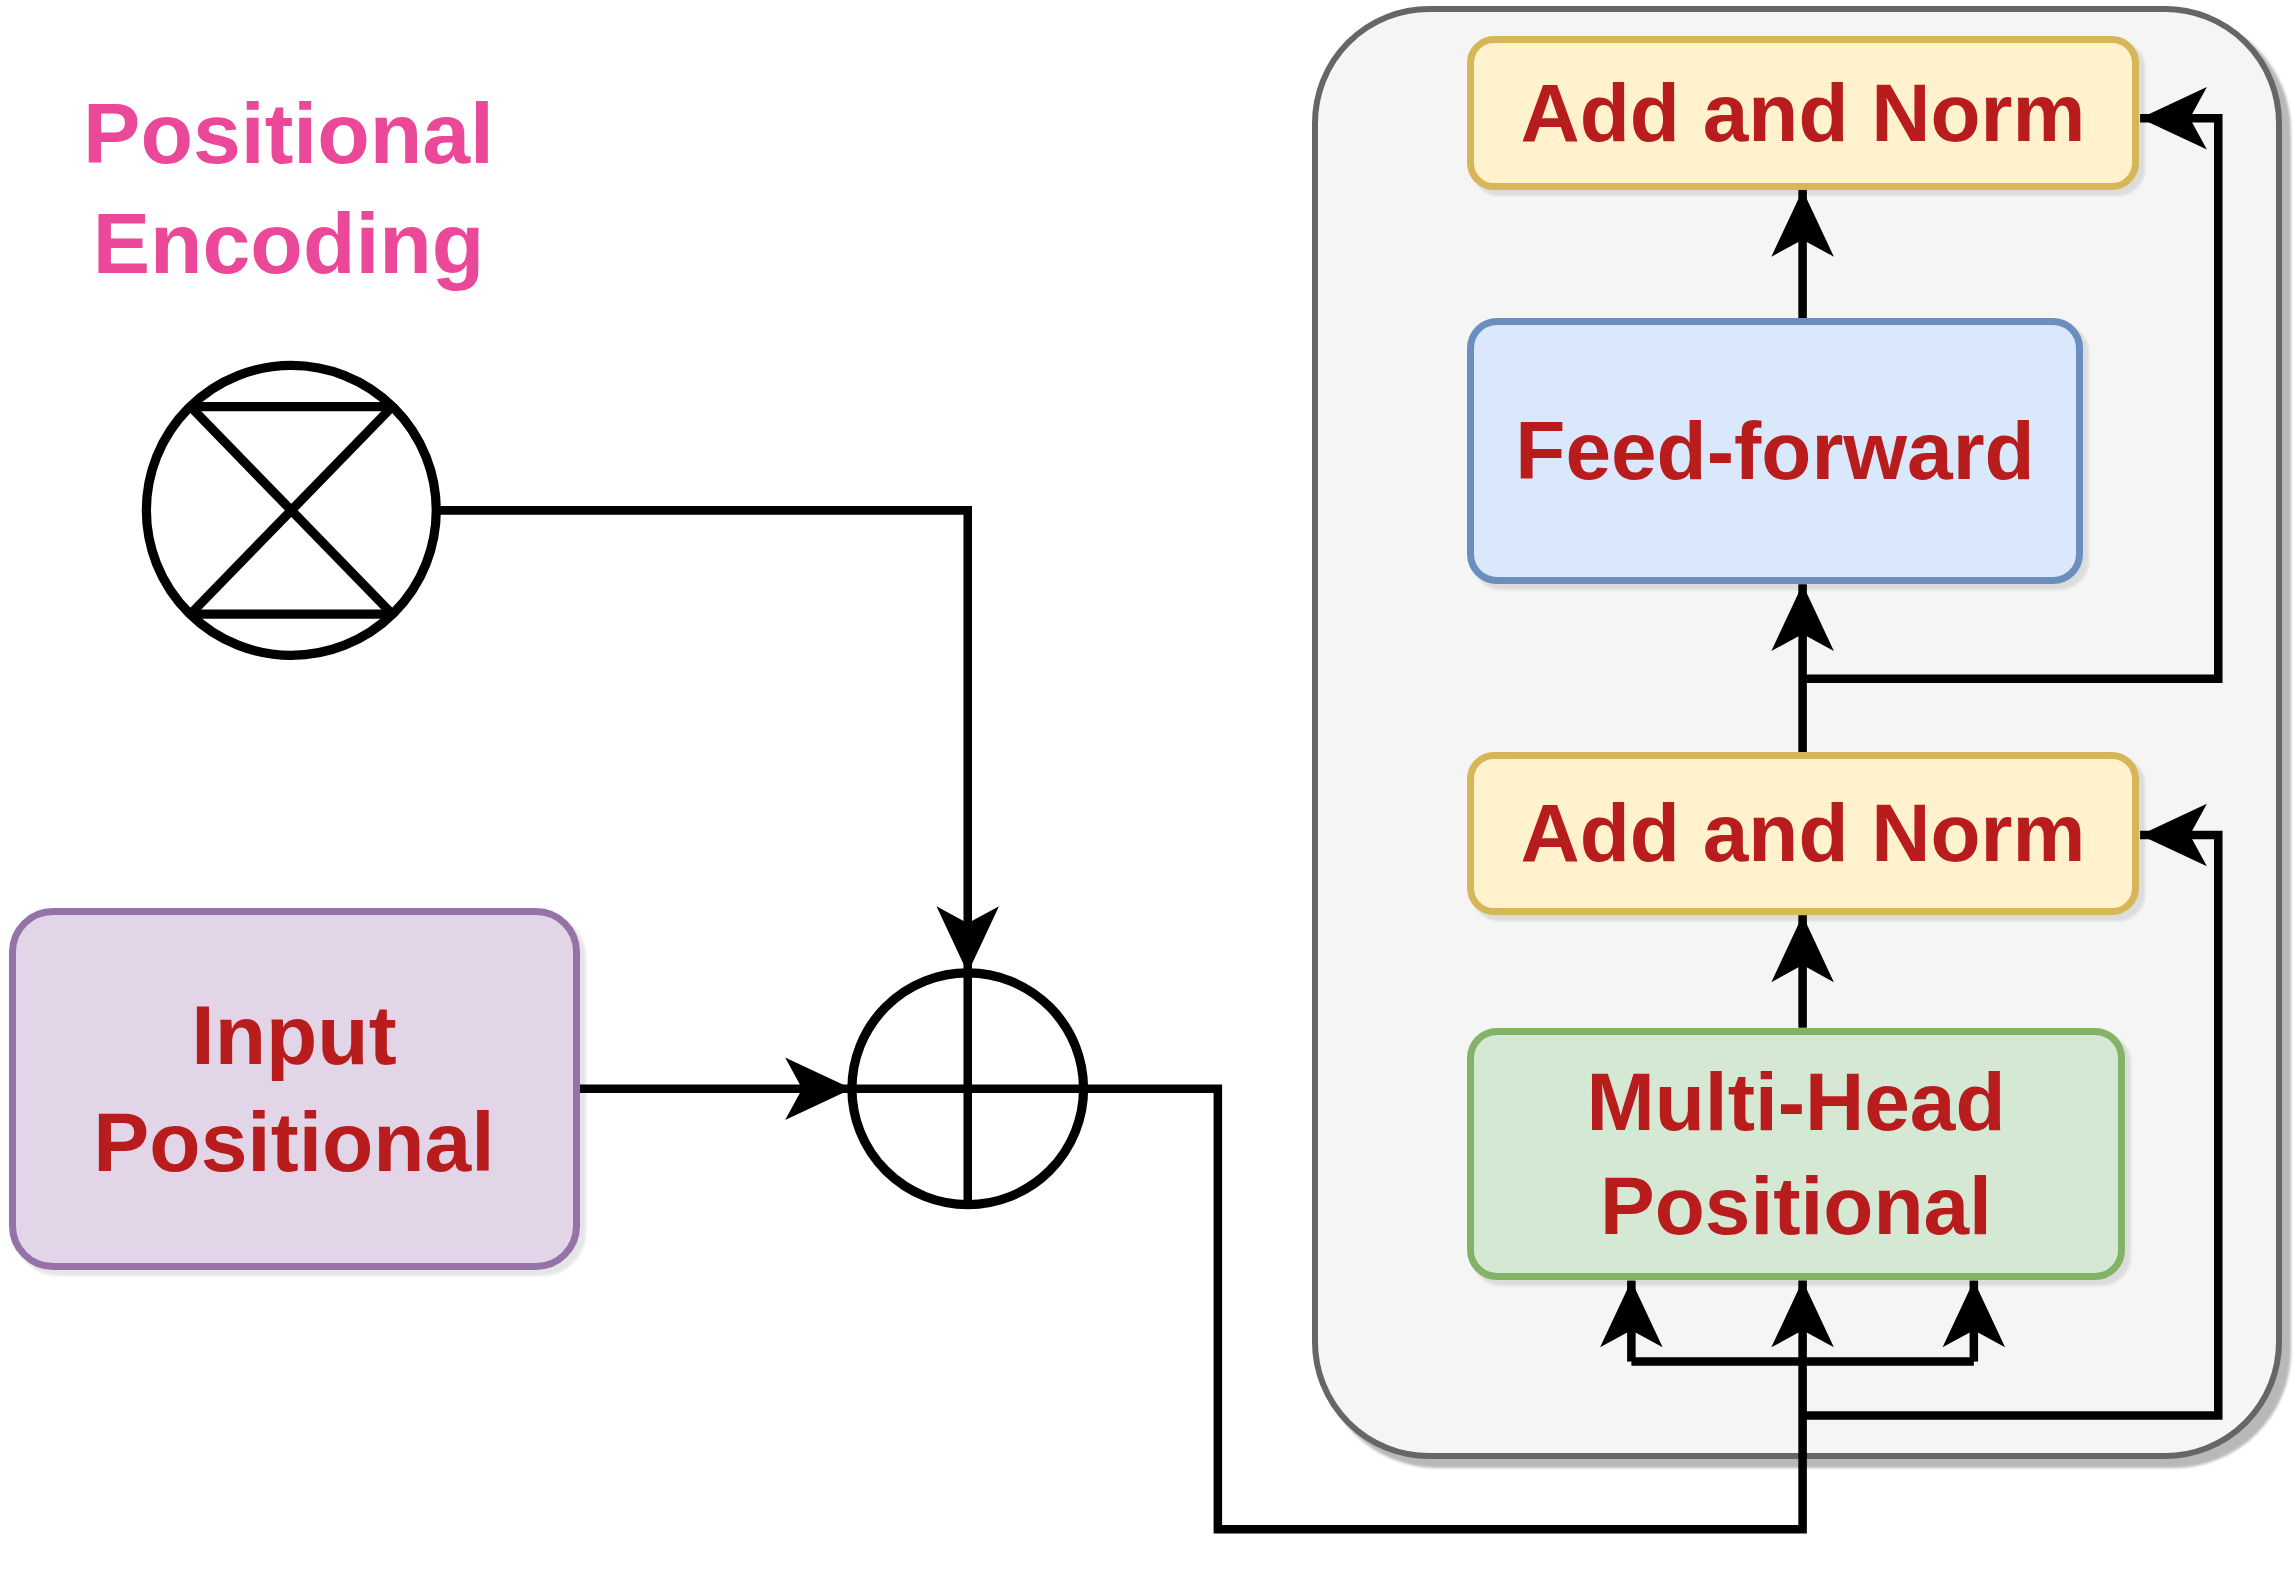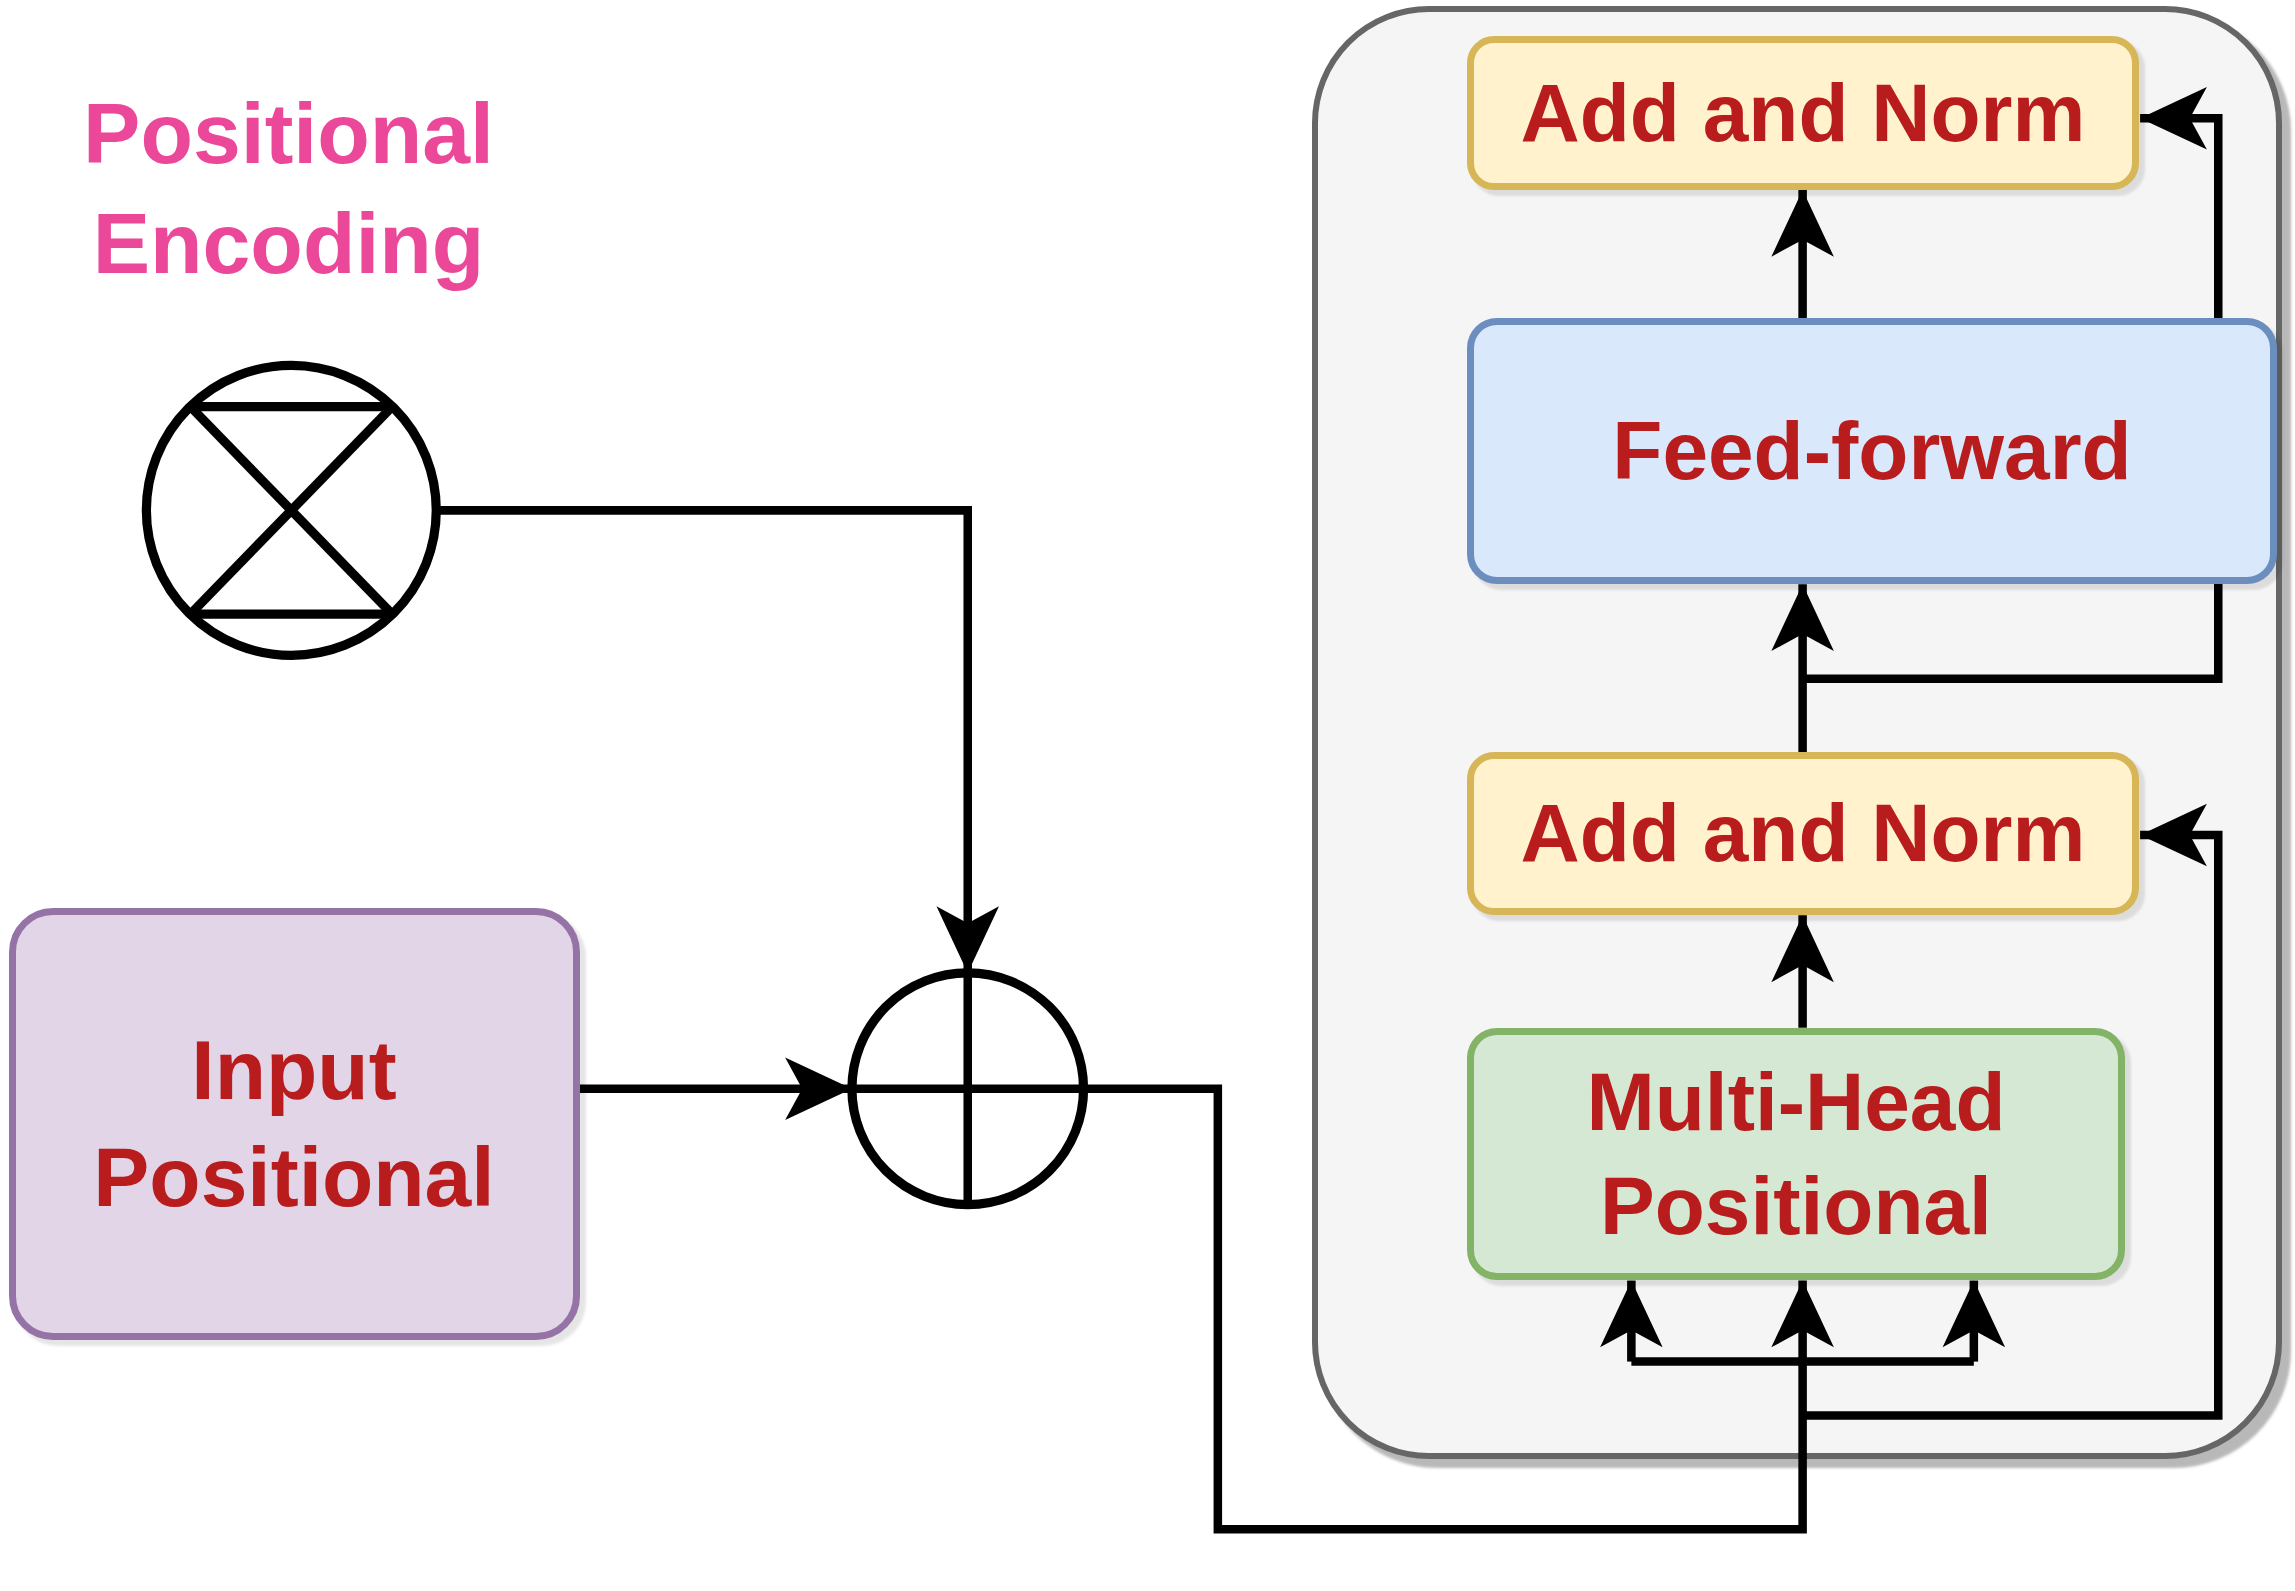--- a/index.html
+++ b/index.html
@@ -43,36 +43,36 @@
     color: #b91c1c;
     box-shadow: 5.7px 5.7px 2.8px rgba(0,0,0,0.10);
   }
   .node .lbl { line-height: 1.27; }
   .box-addnorm1 {
     left: 1467px; top: 36px; width: 672px; height: 154px;
     background: #FFF2CC; border: 7.1px solid #D6B656; border-radius: 27px;
     font-size: 82px;
   }
   .box-ff {
-    left: 1467px; top: 318px; width: 810px; height: 266px;
+    left: 1467px; top: 318px; width: 616px; height: 266px;
     background: #DAE8FC; border: 7.1px solid #6C8EBF; border-radius: 30px;
     font-size: 82px;
   }
   .box-addnorm2 {
     left: 1467px; top: 752px; width: 672px; height: 163px;
     background: #FFF2CC; border: 7.1px solid #D6B656; border-radius: 27px;
     font-size: 82px;
   }
   .box-mha {
     left: 1467px; top: 1028px; width: 658px; height: 252px;
     background: #D5E8D4; border: 7.1px solid #82B366; border-radius: 30px;
     font-size: 82px;
   }
   .box-ie {
-    left: 8.5px; top: 908px; width: 571px; height: 432px;
+    left: 8.5px; top: 908px; width: 571px; height: 362px;
     background: #E1D5E7; border: 7.1px solid #9673A6; border-radius: 44px;
     font-size: 84px;
   }
   .pe-label {
     position: absolute;
     left: 22px; top: 78px; width: 533px;
     text-align: center;
     font-weight: bold;
     font-size: 86px;
     line-height: 1.28;

